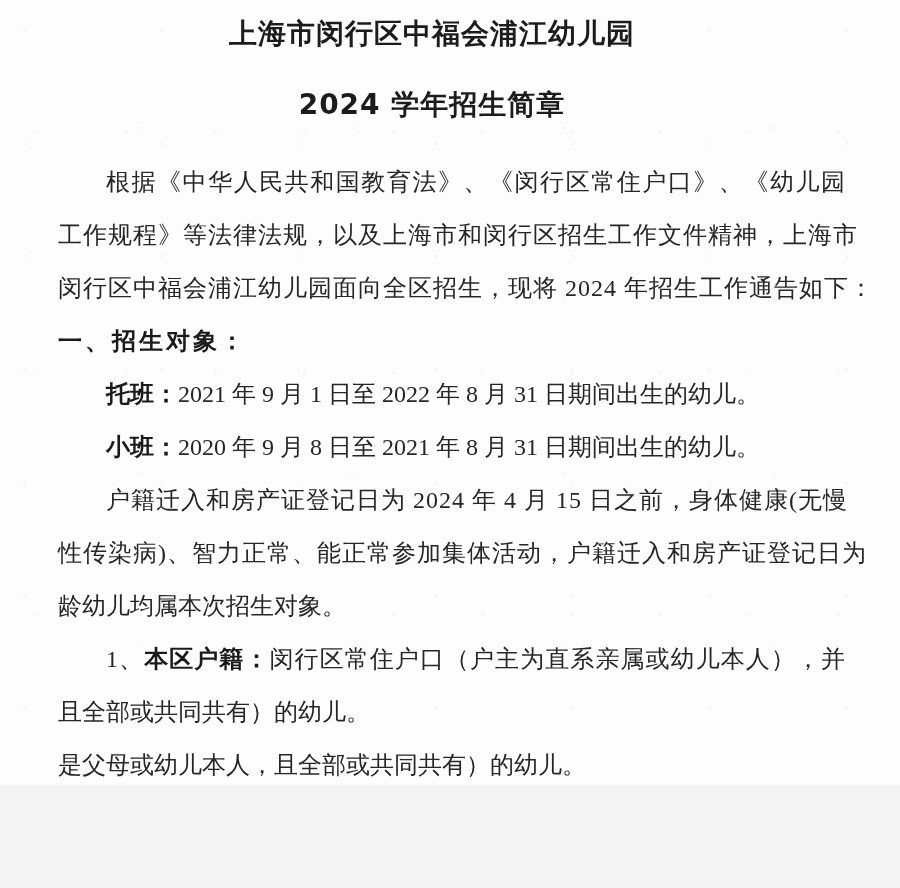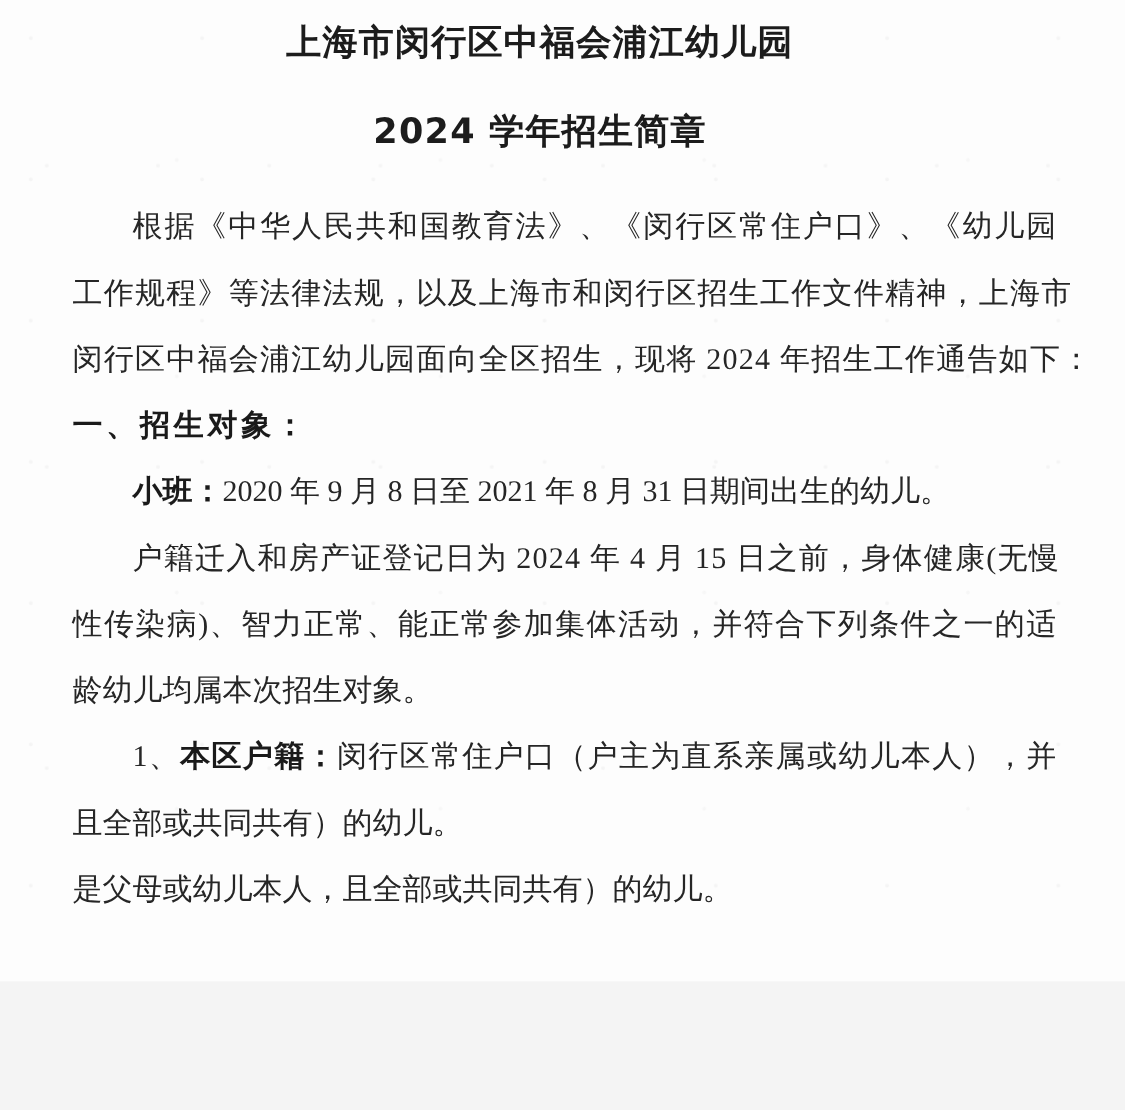--- a/index.html
+++ b/index.html
@@ -85,21 +85,22 @@
 <div class="page">
   <header class="doc-header">
     <h1 class="doc-title">上海市闵行区中福会浦江幼儿园</h1>
     <h2 class="doc-subtitle">2024 学年招生简章</h2>
   </header>
   <main class="doc-body" id="doc-body">
       <div class="doc-line indent just"><span class="seg">根据《中华人民共和国教育法》、《闵行区常住户口》、《幼儿园</span></div>
       <div class="doc-line just"><span class="seg">工作规程》等法律法规，以及上海市和闵行区招生工作文件精神，上海市</span></div>
       <div class="doc-line just"><span class="seg">闵行区中福会浦江幼儿园面向全区招生，现将 2024 年招生工作通告如下：</span></div>
       <div class="doc-line heading"><span class="seg b">一、招生对象：</span></div>
+      <div class="doc-line indent"><span class="seg b">托班：</span><span class="seg">2021 年 9 月 1 日至 2022 年 8 月 31 日期间出生的幼儿。</span></div>
       <div class="doc-line indent"><span class="seg b">小班：</span><span class="seg">2020 年 9 月 8 日至 2021 年 8 月 31 日期间出生的幼儿。</span></div>
       <div class="doc-line indent just"><span class="seg">户籍迁入和房产证登记日为 2024 年 4 月 15 日之前，身体健康(无慢</span></div>
-      <div class="doc-line just"><span class="seg">性传染病)、智力正常、能正常参加集体活动，并符合下列条件之一的适</span></div>
+      <div class="doc-line just"><span class="seg">性传染病)、智力正常、能正常参加集体活动，户籍迁入和房产证登记日为</span></div>
       <div class="doc-line"><span class="seg">龄幼儿均属本次招生对象。</span></div>
       <div class="doc-line indent just"><span class="seg">1、</span><span class="seg b">本区户籍：</span><span class="seg">闵行区常住户口（户主为直系亲属或幼儿本人），并</span></div>
       <div class="doc-line"><span class="seg">且全部或共同共有）的幼儿。</span></div>
       <div class="doc-line"><span class="seg">是父母或幼儿本人，且全部或共同共有）的幼儿。</span></div>
     </main>
 </div>
 
 </body></html>

